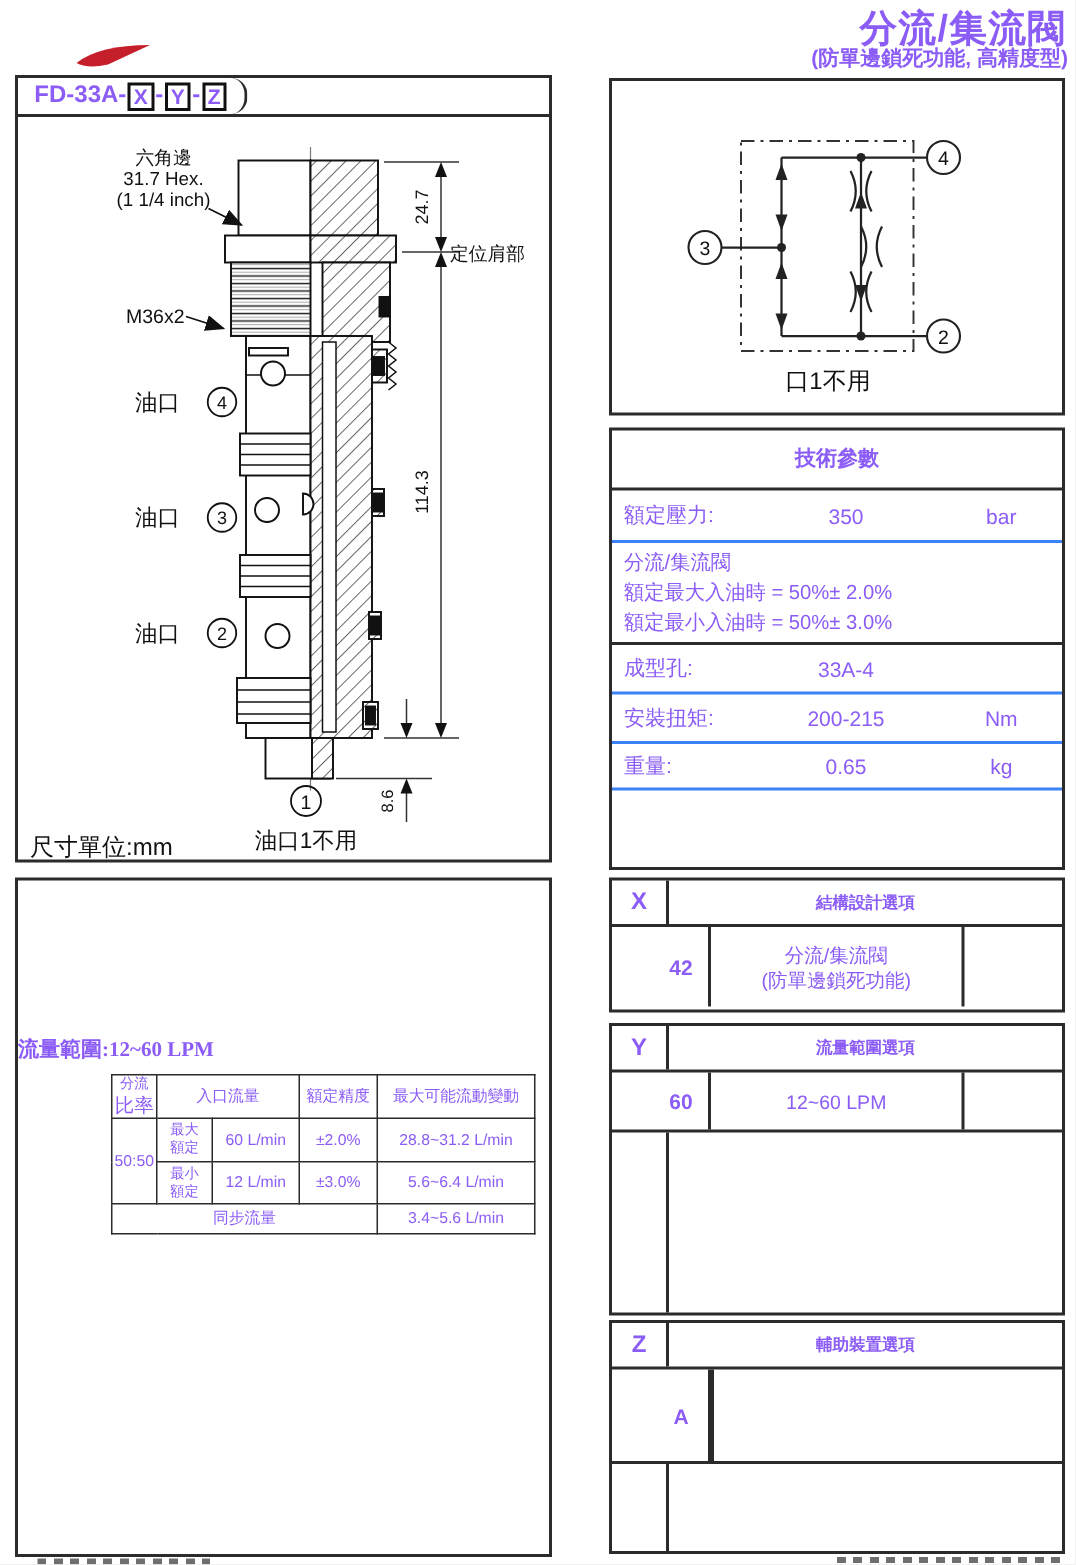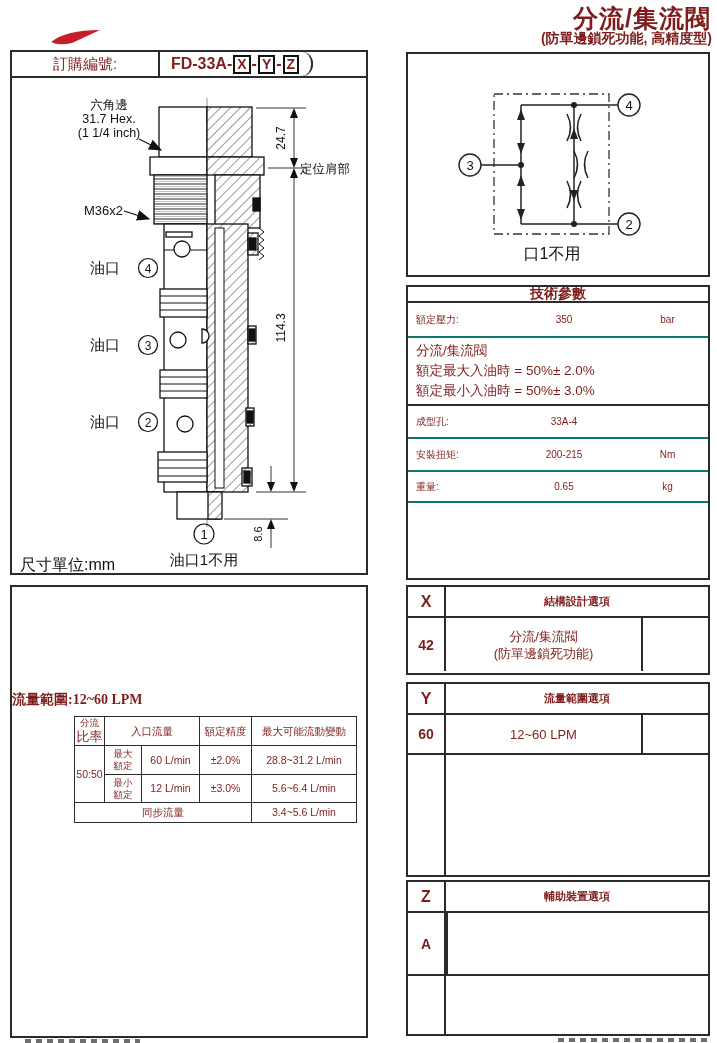--- a/index.html
+++ b/index.html
@@ -1,50 +1,50 @@
 <!DOCTYPE html>
 <html><head>
 <meta charset="utf-8">
 <style>
   html,body{margin:0;padding:0;background:#e8e8e8;}
   #page{position:relative;width:717px;height:1043px;background:#ffffff;
-        font-family:"Liberation Sans",sans-serif;color:#7f1d1d;overflow:hidden;}
+        font-family:"Liberation Sans",sans-serif;color:#8b5cf6;overflow:hidden;}
   .abs{position:absolute;}
   .box{position:absolute;border:2px solid #2b2b2b;background:#fff;box-sizing:border-box;}
   
   #page-title{position:absolute;top:2px;right:6px;font-size:25px;font-weight:bold;letter-spacing:1px;}
   #page-subtitle{position:absolute;top:30px;right:5px;font-size:14px;font-weight:bold;}
   
   #order-row{position:absolute;left:0;top:0;width:100%;height:26px;border-bottom:2px solid #2b2b2b;
              display:flex;box-sizing:border-box;}
   #order-row .c1{width:148px;border-right:2px solid #2b2b2b;display:flex;align-items:center;justify-content:center;
                  font-size:15px;box-sizing:border-box;}
   #order-row .c2{width:153px;border-right:2px solid #2b2b2b;display:flex;align-items:center;justify-content:center;
                  font-size:16px;font-weight:bold;box-sizing:border-box;border-radius:11px;}
   #order-row .c3{flex:1;}
   .codebox{display:inline-block;border:2px solid #111;padding:0 2px;margin:0 1px;line-height:15px;font-size:14px;}
   
-  .trow{display:flex;align-items:center;border-bottom:2px solid #0f766e;font-size:10px;box-sizing:border-box;justify-content:center;}
+  .trow{display:flex;align-items:center;border-bottom:2px solid #3b82f6;font-size:14px;box-sizing:border-box;justify-content:center;}
   .trow .tl{width:31%;padding-left:8px;box-sizing:border-box;}
   .trow .tv{width:42%;text-align:center;}
   .trow .tu{width:27%;text-align:center;}
-  .ttitle{height:16px;display:flex;align-items:center;justify-content:center;font-weight:bold;font-size:14px;
+  .ttitle{height:40px;display:flex;align-items:center;justify-content:center;font-weight:bold;font-size:14px;
           border-bottom:2px solid #2b2b2b;box-sizing:border-box;}
   .tdesc{border-bottom:2px solid #2b2b2b;font-size:13.5px;line-height:20px;padding:3px 0 3px 8px;box-sizing:border-box;}
   
   #flow-title{position:absolute;left:0;top:104px;width:100%;text-align:left;font-weight:bold;font-size:14px;font-family:Liberation Serif, serif;}
   table.flow{border-collapse:collapse;table-layout:fixed;}
   table.flow td{border:1.5px solid #2b2b2b;text-align:center;font-size:10.5px;padding:0;line-height:1.25;
                 overflow:hidden;}
   
   .opt-head{display:flex;height:31px;border-bottom:2px solid #2b2b2b;box-sizing:border-box;}
   .opt-head .k{width:38px;border-right:2px solid #2b2b2b;display:flex;align-items:center;justify-content:center;
                font-weight:bold;font-size:16px;box-sizing:border-box;}
   .opt-head .t{flex:1;display:flex;align-items:center;justify-content:center;font-weight:bold;font-size:11px;}
-  .opt-row{display:flex;border-bottom:2px solid #2b2b2b;box-sizing:border-box;}
+  .opt-row{display:flex;border-bottom:2px solid #2b2b2b;box-sizing:border-box;padding-left:28px;}
   .opt-row .k{width:38px;border-right:2px solid #2b2b2b;display:flex;align-items:center;justify-content:center;
               font-weight:bold;font-size:14px;box-sizing:border-box;}
   .opt-row .d{flex:1;display:flex;flex-direction:column;align-items:center;justify-content:center;
               font-size:13px;line-height:17px;text-align:center;}
   .opt-row .e{width:67px;border-left:2px solid #2b2b2b;box-sizing:border-box;}
   .opt-empty{flex:1;display:flex;}
   .opt-empty .k{width:38px;border-right:2px solid #2b2b2b;box-sizing:border-box;}
   
   .frag{position:absolute;height:4px;background:repeating-linear-gradient(90deg,#555 0 6px,transparent 6px 11px);
         opacity:.85;}
@@ -57,21 +57,20 @@
 
   <svg class="abs" style="left:50px;top:28px" width="52" height="20" viewBox="0 0 52 20">
     <path d="M1,14 Q16,2 50,2 L22,15 Q8,18 1,14 Z" fill="#c41f2a"></path>
   </svg>
 
   <div id="page-title">分流/集流閥</div>
   <div id="page-subtitle">(防單邊鎖死功能, 高精度型)</div>
 
   <div class="box" style="left:10px;top:50px;width:358px;height:525px">
     <div id="order-row">
-      <div class="c1">訂購編號:</div>
       <div class="c2">
         <span>FD-33A-</span>
           <span class="codebox">X</span>
           <span>-</span>
           <span class="codebox">Y</span>
           <span>-</span>
           <span class="codebox">Z</span>
       </div>
       <div class="c3"></div>
     </div>

